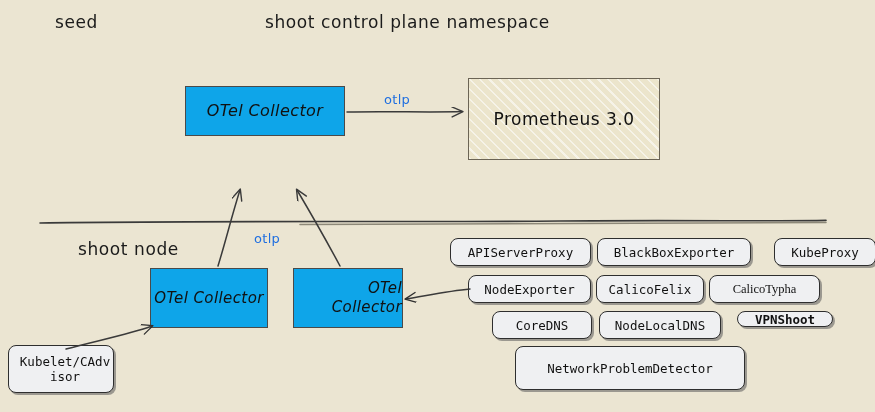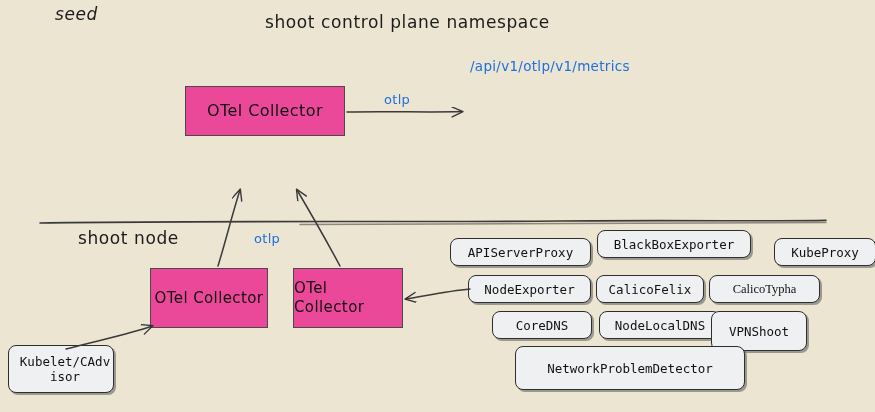--- a/index.html
+++ b/index.html
@@ -19,39 +19,40 @@
 
   
   .label-hand {
     position: absolute;
     color: #1b1b1b;
     font-family: "DejaVu Sans", sans-serif;
     font-size: 17px;
     letter-spacing: 0.6px;
     white-space: nowrap;
   }
-  #lbl-seed   { left: 55px;  top: 4px; font-style: italic; }
+  #lbl-seed   { left: 55px;  top: 12px; }
   #lbl-ns     { left: 265px; top: 12px; }
-  #lbl-node   { left: 78px;  top: 228px; }
+  #lbl-node   { left: 78px;  top: 239px; }
 
   
   .box-green {
     position: absolute;
-    background: #ec4899;
+    background: #0ea5e9;
     border: 1.6px solid #4a4a4a;
     box-sizing: border-box;
     display: flex;
     align-items: center;
     justify-content: center;
-    text-align: left;
+    text-align: right;
     color: #111;
     font-family: "DejaVu Sans", sans-serif;
     font-size: 16px;
     letter-spacing: 0.4px;
     line-height: 1.25;
+    font-style: italic;
   }
   #otel-seed  { left: 185px; top: 86px;  width: 160px; height: 50px; }
   #otel-n1    { left: 150px; top: 268px; width: 118px; height: 60px; font-size: 15px;}
   #otel-n2    { left: 293px; top: 268px; width: 110px; height: 60px; font-size: 15px;}
 
   
   #prometheus {
     position: absolute;
     left: 468px; top: 78px; width: 192px; height: 82px;
     border: 1.6px solid #6b6455;
@@ -180,40 +181,40 @@
   </svg>
 
   <div class="label-hand" id="lbl-seed">seed</div>
 
   <div class="label-hand" id="lbl-ns">shoot control plane namespace</div>
 
   <div class="label-hand" id="lbl-node">shoot node</div>
 
   <div class="box-green" id="otel-seed">OTel Collector</div>
 
+  <div id="prometheus">Prometheus 3.0</div>
 
 
   <div class="box-green" id="otel-n1">OTel Collector</div>
 
   <div class="box-green" id="otel-n2">OTel Collector</div>
 
   <div class="pill" id="pill-kubelet" style="left:8px; top:345px; width:106px; height:48px;padding-left:8px;">Kubelet/CAdvisor</div>
 
   <div class="edge-label" id="lbl-otlp-top">otlp</div>
 
   <div class="edge-label" id="lbl-otlp-node">otlp</div>
 
-  <div class="edge-label" id="lbl-apipath">/api/v1/otlp/v1/metrics</div>
 
   <div id="targets">
       <div class="pill" style="left: 450px; top: 238px; width: 141px; height: 28px;">APIServerProxy</div>
-      <div class="pill" style="left: 597px; top: 230px; width: 154px; height: 28px;">BlackBoxExporter</div>
+      <div class="pill" style="left: 597px; top: 238px; width: 154px; height: 28px;">BlackBoxExporter</div>
       <div class="pill" style="left: 764px; top: 238px; width: 102px; height: 28px; margin-left: 10px;">KubeProxy</div>
       <div class="pill" style="left: 468px; top: 275px; width: 123px; height: 28px;">NodeExporter</div>
       <div class="pill" style="left: 596px; top: 275px; width: 108px; height: 28px;">CalicoFelix</div>
       <div class="pill" style="left: 709px; top: 275px; width: 111px; height: 28px; font-family: Liberation Serif, serif;">CalicoTypha</div>
       <div class="pill" style="left: 492px; top: 311px; width: 100px; height: 28px;">CoreDNS</div>
       <div class="pill" style="left: 599px; top: 311px; width: 122px; height: 28px;">NodeLocalDNS</div>
-      <div class="pill" style="left: 711px; top: 311px; width: 96px; height: 40px;">VPNShoot</div>
+      <div class="pill" style="left: 737px; top: 311px; width: 96px; height: 16px; font-weight: bold;">VPNShoot</div>
       <div class="pill" style="left: 515px; top: 346px; width: 230px; height: 44px;">NetworkProblemDetector</div>
     </div>
 
 </div>
 
 </body></html>

